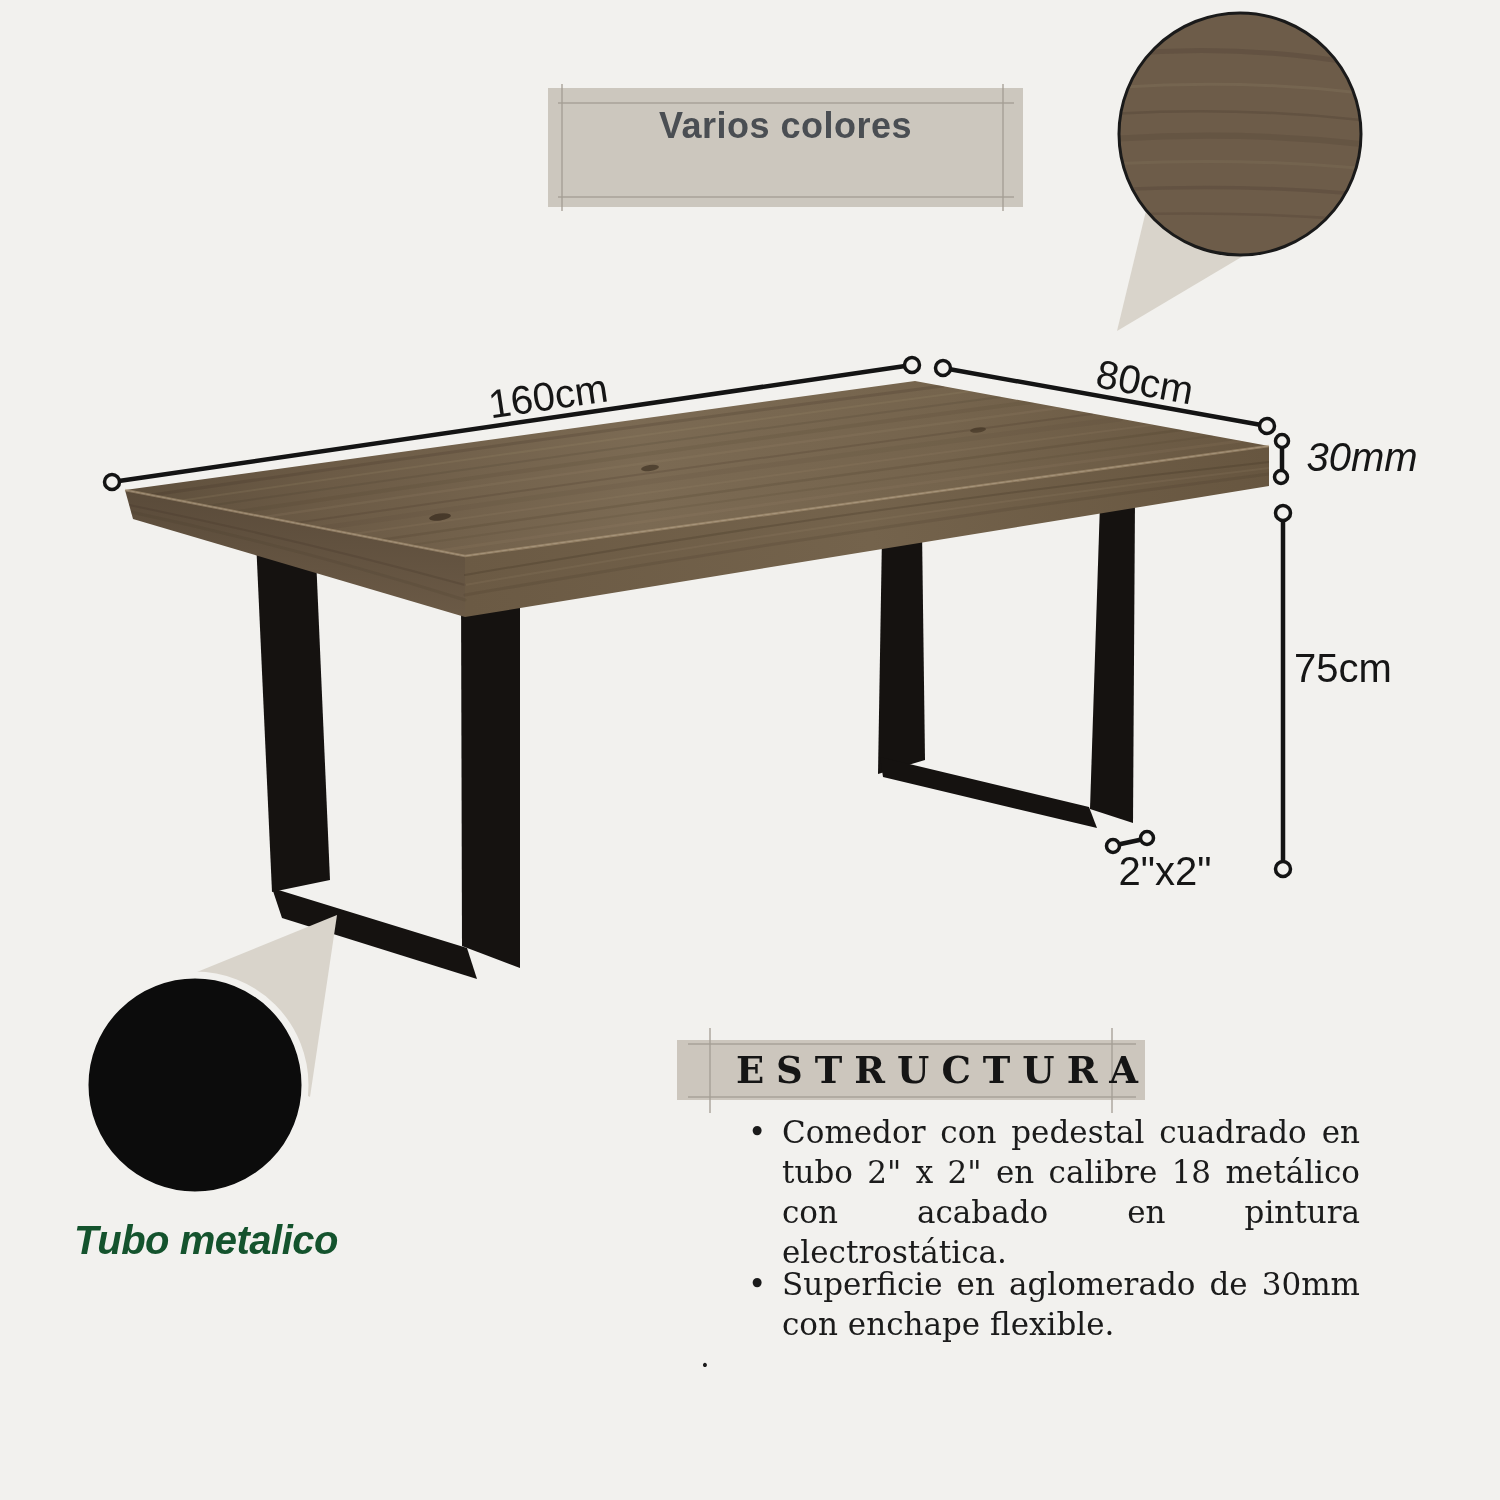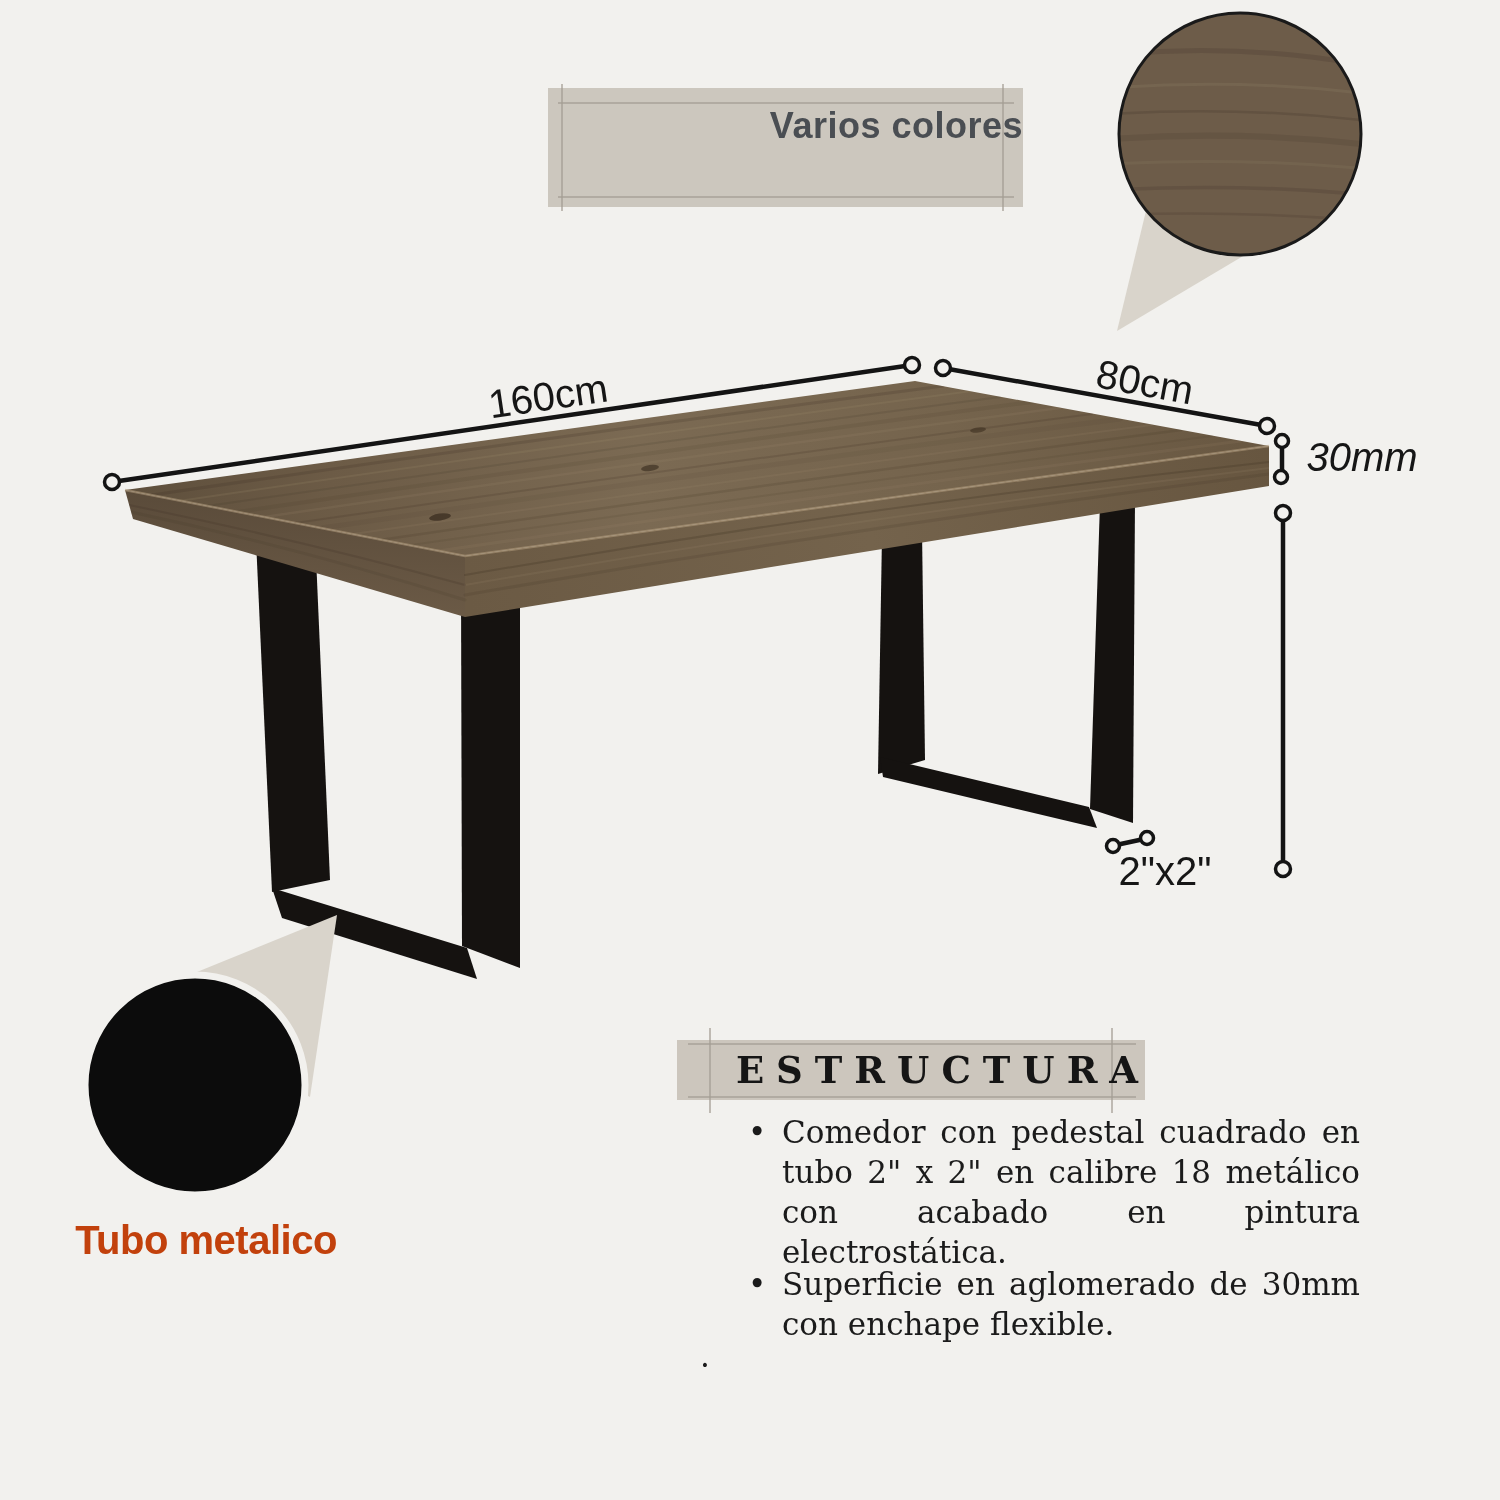--- a/index.html
+++ b/index.html
@@ -2,35 +2,35 @@
 <html><head>
 <meta charset="utf-8">
 <style>
   html,body{margin:0;padding:0;}
   body{font-family:"Liberation Sans",sans-serif;}
   #stage{position:relative;width:1500px;height:1500px;background:#f2f1ee;overflow:hidden;}
   #scene{position:absolute;inset:0;}
   .abs{position:absolute;}
   
   .banner1{left:548px;top:88px;width:475px;height:119px;background:#ccc7be;}
-  .banner1-text{left:548px;top:103px;width:475px;text-align:right;
+  .banner1-text{left:548px;top:103px;width:475px;text-align:center;
     font-size:36px;font-weight:700;line-height:45px;color:#4a4e53;letter-spacing:.5px;}
   .frame-h{height:2px;background:#a39d93;opacity:.65;}
   .frame-v{width:2px;background:#a39d93;opacity:.65;}
   
   .dim{width:220px;text-align:center;font-size:40px;line-height:44px;color:#161616;
     font-family:"Liberation Sans",sans-serif;}
   .dim-160{left:438px;top:374px;transform:rotate(-8.4deg);}
   .dim-80{left:1035px;top:360px;transform:rotate(10.5deg);}
   .dim-30{left:1252px;top:435px;font-style:italic;}
   .dim-75{left:1233px;top:646px;}
   .dim-2x2{left:1055px;top:849px;}
   
   .tube-label{left:56px;top:1218px;width:300px;text-align:center;
-    font-size:40px;font-weight:700;color:#c2410c;letter-spacing:-0.5px;}
+    font-size:40px;font-weight:700;color:#14532d;letter-spacing:-0.5px;font-style:italic;}
   
   .banner2{left:677px;top:1040px;width:468px;height:60px;background:#ccc6bd;}
   .banner2-text{left:677px;top:1048px;width:532px;text-align:center;color:#151515;
     font-family:"DejaVu Serif",serif;font-size:37px;font-weight:600;letter-spacing:12px;}
   .bullet-row{display:flex;align-items:flex-start;width:612px;
     font-family:"DejaVu Serif",serif;color:#1b1b1b;}
   .bullet-dot{width:34px;font-size:31px;line-height:40px;}
   .bullet-text{flex:1;font-size:31px;line-height:40px;text-align:justify;margin:0;}
   .row1{left:748px;top:1112px;}
   .row2{left:748px;top:1264px;}
@@ -159,20 +159,21 @@
   <div class="abs frame-h" style="left:558px;top:196px;width:456px;"></div>
   <div class="abs frame-v" style="left:561px;top:84px;height:127px;"></div>
   <div class="abs frame-v" style="left:1002px;top:84px;height:127px;"></div>
   <div class="abs banner1-text">
     <div>Varios colores</div>
   </div>
 
   <div class="abs dim dim-160">160cm</div>
   <div class="abs dim dim-80">80cm</div>
   <div class="abs dim dim-30">30mm</div>
+  <div class="abs dim dim-75">75cm</div>
   <div class="abs dim dim-2x2">2"x2"</div>
 
   <div class="abs tube-label">Tubo metalico</div>
 
   <div class="abs banner2"></div>
   <div class="abs frame-h" style="left:688px;top:1043px;width:448px;"></div>
   <div class="abs frame-h" style="left:688px;top:1096px;width:448px;"></div>
   <div class="abs frame-v" style="left:709px;top:1028px;height:85px;"></div>
   <div class="abs frame-v" style="left:1111px;top:1028px;height:85px;"></div>
   <div class="abs banner2-text">ESTRUCTURA</div>

